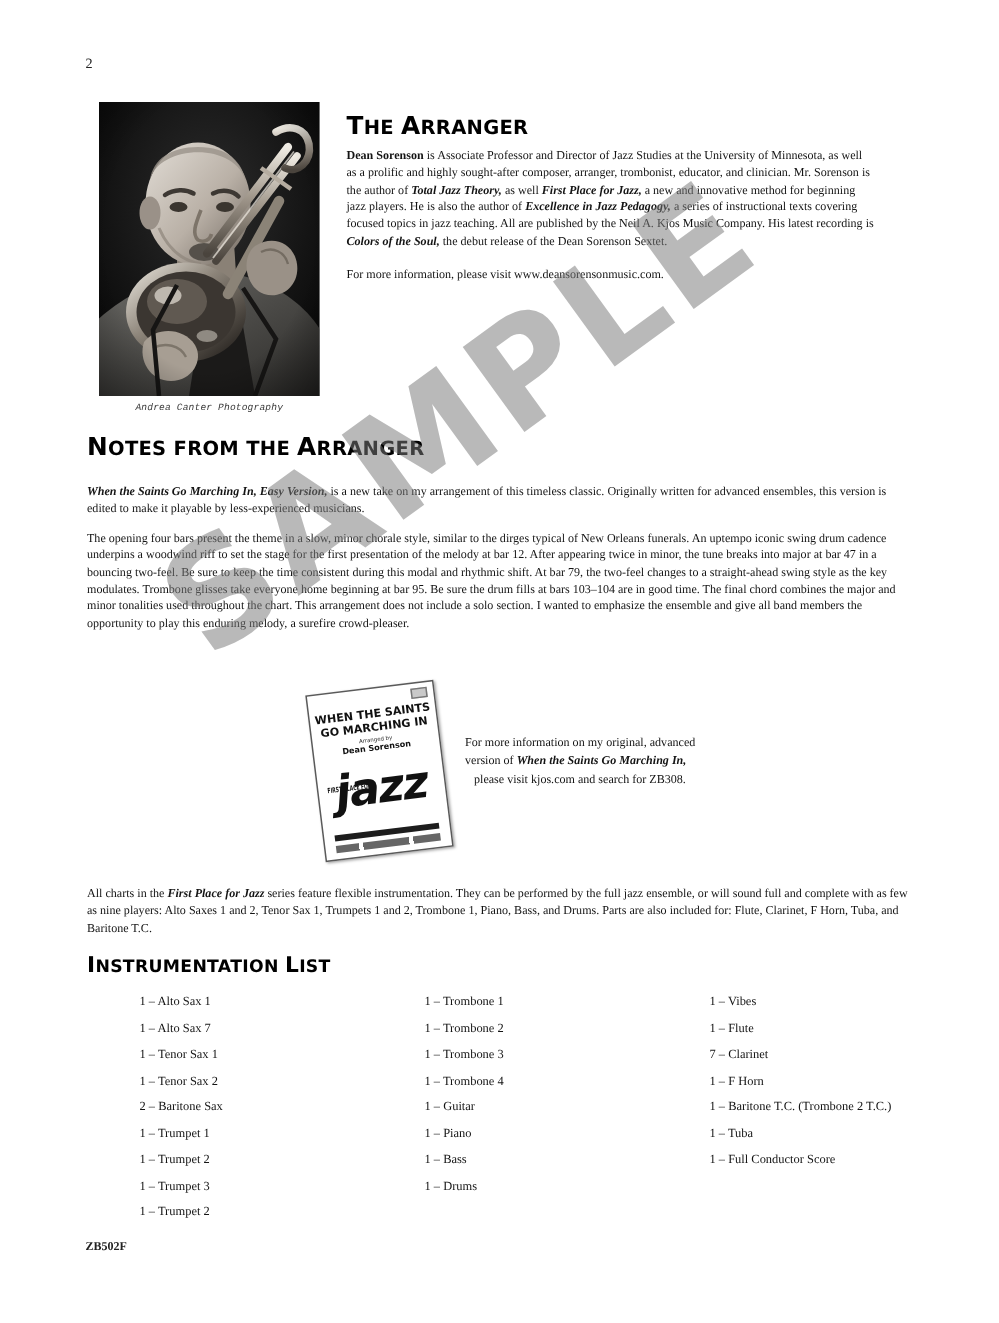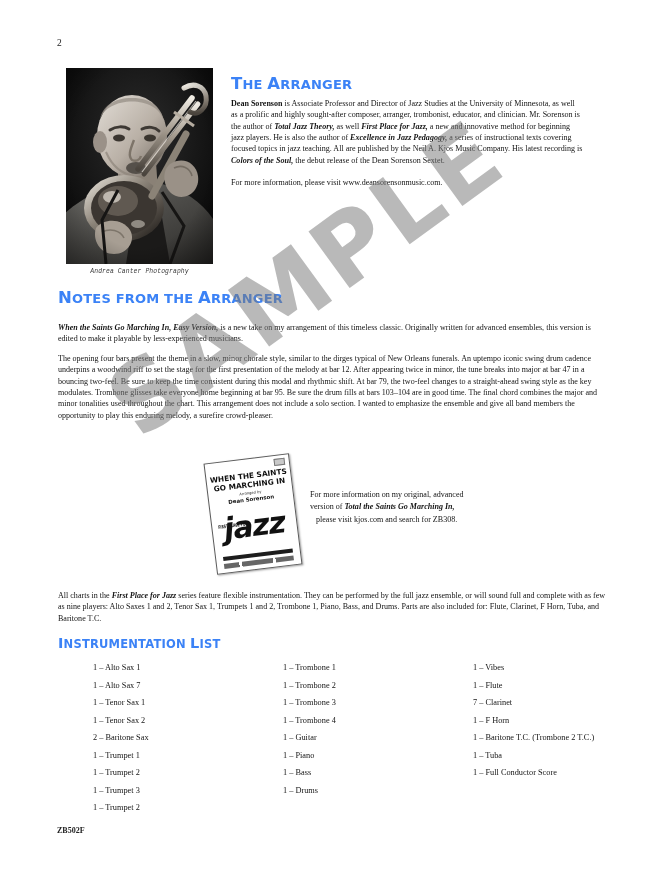--- a/index.html
+++ b/index.html
@@ -56,21 +56,21 @@
     font-style: italic;
     color: #3a3a3a;
     font-family: Liberation Mono, monospace;
     letter-spacing: .1px;
   }
 
   
   .section-head {
     font-family: "DejaVu Sans", sans-serif;
     font-weight: bold;
-    color: #3b82f6;
+    color: #000000;
     letter-spacing: .2px;
   }
   .section-head .cap { font-size: 16.5px; }
   .section-head .sm  { font-size: 13px; }
 
   #head-arranger {
     position: absolute;
     left: 231px;
     top: 74px;
   }
@@ -418,21 +418,21 @@
       <div class="cover-arranger">Dean Sorenson</div>
       <div class="cover-fpj">FIRST PLACE FOR</div>
       <div class="cover-jazz">jazz</div>
       <div class="cover-bar"></div>
       <div class="cover-footline"></div>
     </div>
   </div>
 
   <div class="body-text" id="cover-note">
     <div>For more information on my original, advanced</div>
-    <div><span>version of </span><span class="bi">Total the Saints Go Marching In,</span></div>
+    <div><span>version of </span><span class="bi">When the Saints Go Marching In,</span></div>
     <div class="indent">please visit kjos.com and search for ZB308.</div>
   </div>
 
   <div class="body-text" id="series-note">
     All charts in the <span class="bi">First Place for Jazz</span> series feature flexible instrumentation. They can be performed by the full jazz ensemble, or will sound full and complete with as few as nine players: Alto Saxes 1 and 2, Tenor Sax 1, Trumpets 1 and 2, Trombone 1, Piano, Bass, and Drums. Parts are also included for: Flute, Clarinet, F Horn, Tuba, and Baritone T.C.
   </div>
 
   <div class="section-head" id="head-instr">
     <span class="cap">I</span><span class="sm">NSTRUMENTATION </span><span class="cap">L</span><span class="sm">IST</span>
   </div>

